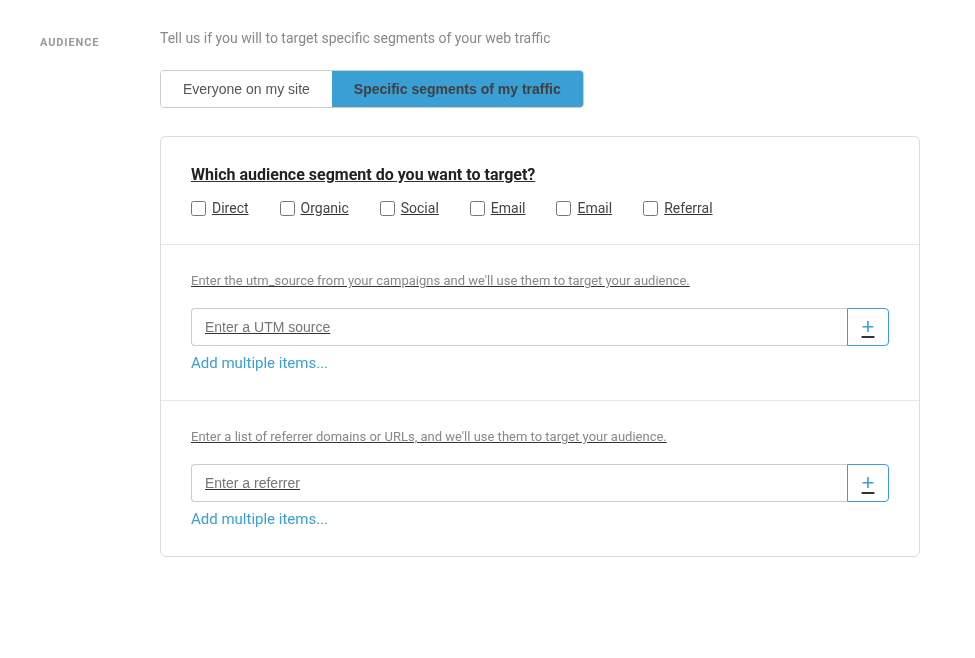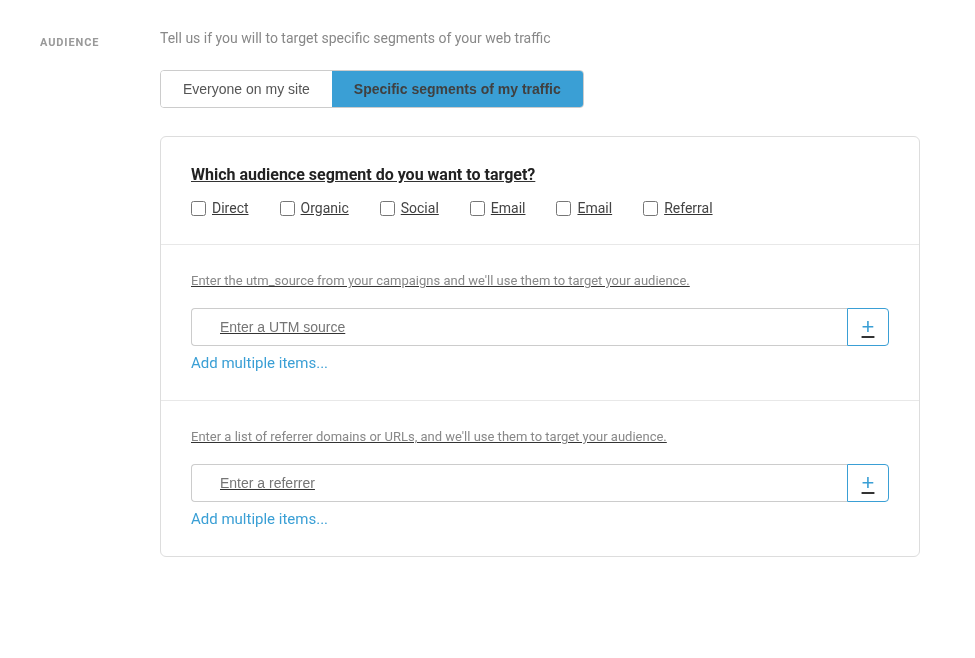--- a/index.html
+++ b/index.html
@@ -118,21 +118,21 @@
     .input-row {
       display: flex;
       gap: 0;
       margin-bottom: 8px;
     }
     .text-input {
       flex: 1;
       border: 1px solid #ccc;
       border-right: none;
       border-radius: 4px 0 0 4px;
-      padding: 10px 28px;
+      padding: 10px 13px;
       font-size: 14px;
       color: #aaa;
       outline: none;
     }
     .add-btn {
       width: 42px;
       background: #fff;
       border: 1px solid #3a9fd5;
       border-radius: 0 4px 4px 0;
       color: #3a9fd5;

